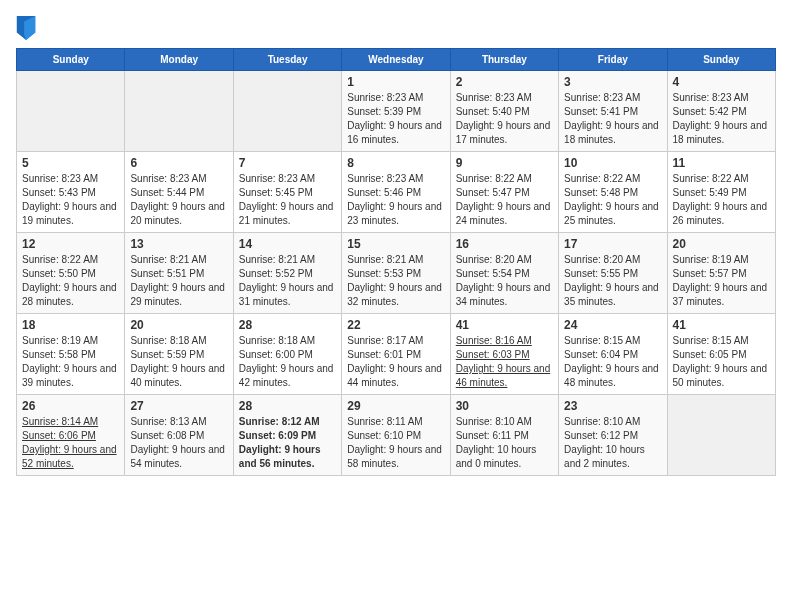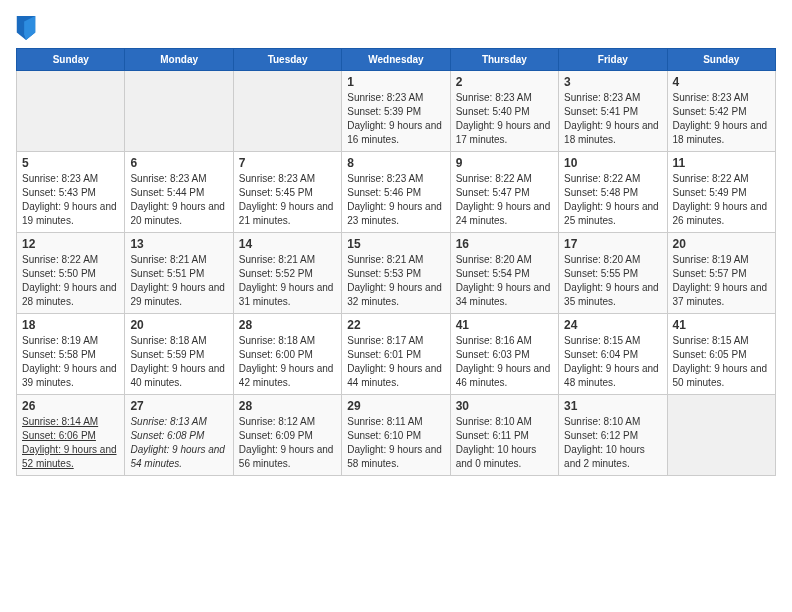--- a/index.html
+++ b/index.html
@@ -263,21 +263,21 @@
 Daylight: 9 hours and 42 minutes.</div>
         </td>
         <td>
           <span class="day-num">22</span>
           <div class="day-info" style="white-space: pre-line;">Sunrise: 8:17 AM
 Sunset: 6:01 PM
 Daylight: 9 hours and 44 minutes.</div>
         </td>
         <td>
           <span class="day-num">41</span>
-          <div class="day-info" style="white-space: pre-line;">Sunrise: 8:16 AM
+          <div class="day-info" style="white-space: pre-line; text-decoration: underline;">Sunrise: 8:16 AM
 Sunset: 6:03 PM
 Daylight: 9 hours and 46 minutes.</div>
         </td>
         <td>
           <span class="day-num">24</span>
           <div class="day-info" style="white-space: pre-line;">Sunrise: 8:15 AM
 Sunset: 6:04 PM
 Daylight: 9 hours and 48 minutes.</div>
         </td>
         <td>
@@ -289,44 +289,44 @@
       </tr>
       <tr class="week-row">
         <td>
           <span class="day-num">26</span>
           <div class="day-info" style="white-space: pre-line; text-decoration: underline;">Sunrise: 8:14 AM
 Sunset: 6:06 PM
 Daylight: 9 hours and 52 minutes.</div>
         </td>
         <td>
           <span class="day-num">27</span>
-          <div class="day-info" style="white-space: pre-line; font-style: italic;">Sunrise: 8:13 AM
+          <div class="day-info" style="white-space: pre-line;">Sunrise: 8:13 AM
 Sunset: 6:08 PM
 Daylight: 9 hours and 54 minutes.</div>
         </td>
         <td>
           <span class="day-num">28</span>
-          <div class="day-info" style="white-space: pre-line;">Sunrise: 8:12 AM
+          <div class="day-info" style="white-space: pre-line; font-weight: bold;">Sunrise: 8:12 AM
 Sunset: 6:09 PM
 Daylight: 9 hours and 56 minutes.</div>
         </td>
         <td>
           <span class="day-num">29</span>
           <div class="day-info" style="white-space: pre-line;">Sunrise: 8:11 AM
 Sunset: 6:10 PM
 Daylight: 9 hours and 58 minutes.</div>
         </td>
         <td>
           <span class="day-num">30</span>
           <div class="day-info" style="white-space: pre-line;">Sunrise: 8:10 AM
 Sunset: 6:11 PM
 Daylight: 10 hours and 0 minutes.</div>
         </td>
         <td>
-          <span class="day-num">31</span>
+          <span class="day-num">23</span>
           <div class="day-info" style="white-space: pre-line;">Sunrise: 8:10 AM
 Sunset: 6:12 PM
 Daylight: 10 hours and 2 minutes.</div>
         </td>
         <td class="empty"></td>
       </tr>
     </tbody>
 </table>
 
 </body></html>

